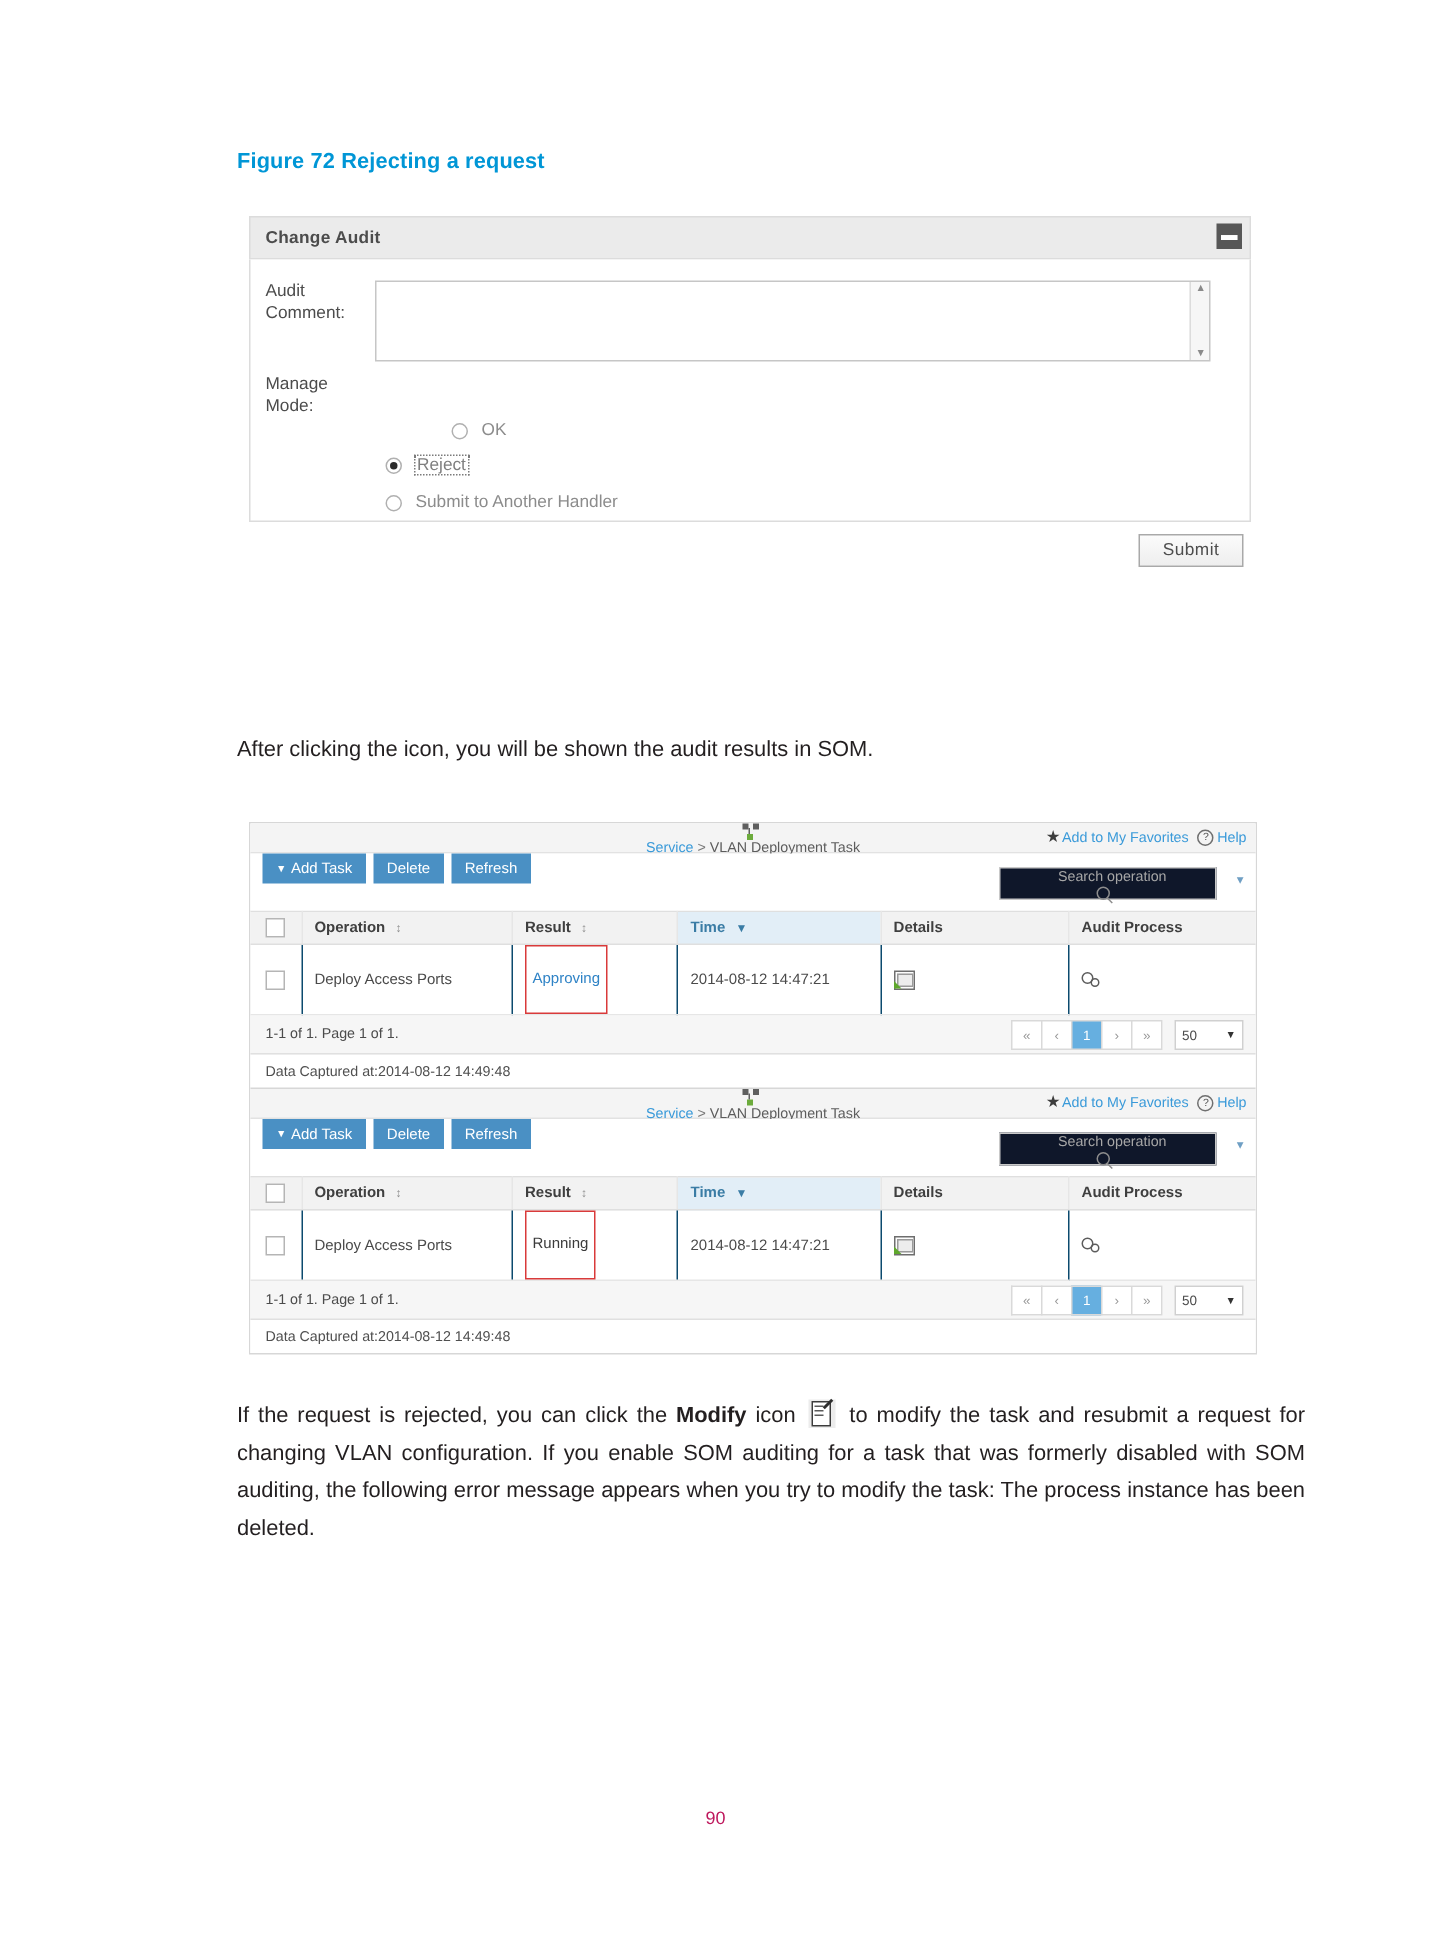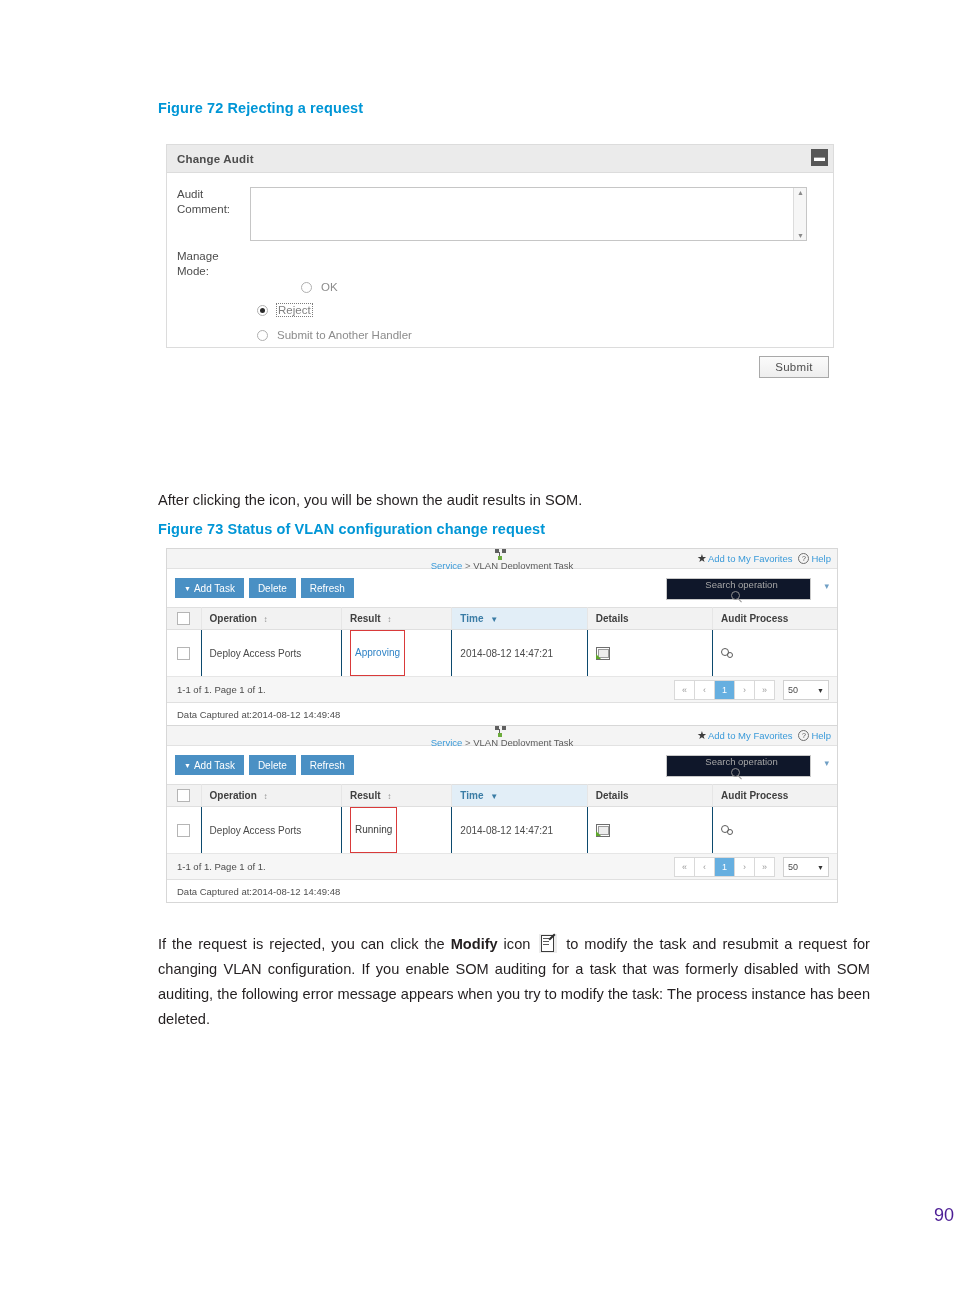--- a/index.html
+++ b/index.html
@@ -27,21 +27,21 @@
     font-size:14.6px;
     line-height:25px;
     color:#231f20;
     text-align:justify;
     text-justify:inter-word;
   }
   .para .lnk{color:#1f9cd8;}
   .para b{font-weight:bold;}
   .pagenum{
     position:absolute;left:0;top:1205px;width:954px;
-    text-align:right;font-size:18px;color:#4c1d95;
+    text-align:center;font-size:12px;color:#be185d;
   }
 
   
   .f72{position:absolute;left:166px;top:136px;width:668px;}
   .f72-bar{
     height:27px;background:#ebebeb;border:1px solid #dcdcdc;
     display:flex;align-items:center;position:relative;
     font-size:11.5px;font-weight:bold;color:#4c4c4c;
   }
   .f72-bar .t{padding-left:10px;letter-spacing:.2px;}
@@ -127,21 +127,21 @@
     line-height:9px;
   }
   .qmark{
     display:inline-block;width:9px;height:9px;border:1px solid #6f6f6f;
     border-radius:50%;font-size:7px;line-height:9px;text-align:center;
     color:#4e4e4e;margin:0 2px 0 6px;
   }
 
   .toolbar{
     height:38px;position:relative;padding:0 8px;display:flex;
-    align-items:center;background:#fff;
+    align-items:flex-start;background:#fff;
   }
   .btn-blue{
     height:20px;background:#4a90c4;color:#ffffff;font-size:10px;
     display:flex;align-items:center;justify-content:center;
     padding:0 9px;margin-right:5px;white-space:nowrap;
   }
   .btn-blue .caret{
     font-size:7px;margin-right:3px;line-height:7px;
   }
   .searchwrap{
@@ -327,21 +327,20 @@
     </div>
 
     <div class="f72-foot">
       <div class="submit-btn">Submit</div>
     </div>
   </div>
 
 
   <div class="para" style="left:158px;top:488px;width:712px;text-align:left;">After clicking the icon, you will be shown the audit results in SOM.</div>
 
-  <div class="fig-caption" style="left:158px;top:521px;">Figure 73 Status of VLAN configuration change request</div>
 
   <div class="f73">
 
     <div class="widget">
 
       <div class="crumbbar">
         <span class="crumb-ico">
           <i class="b1"></i>
             <i class="b2"></i>
             <i class="b3"></i>

